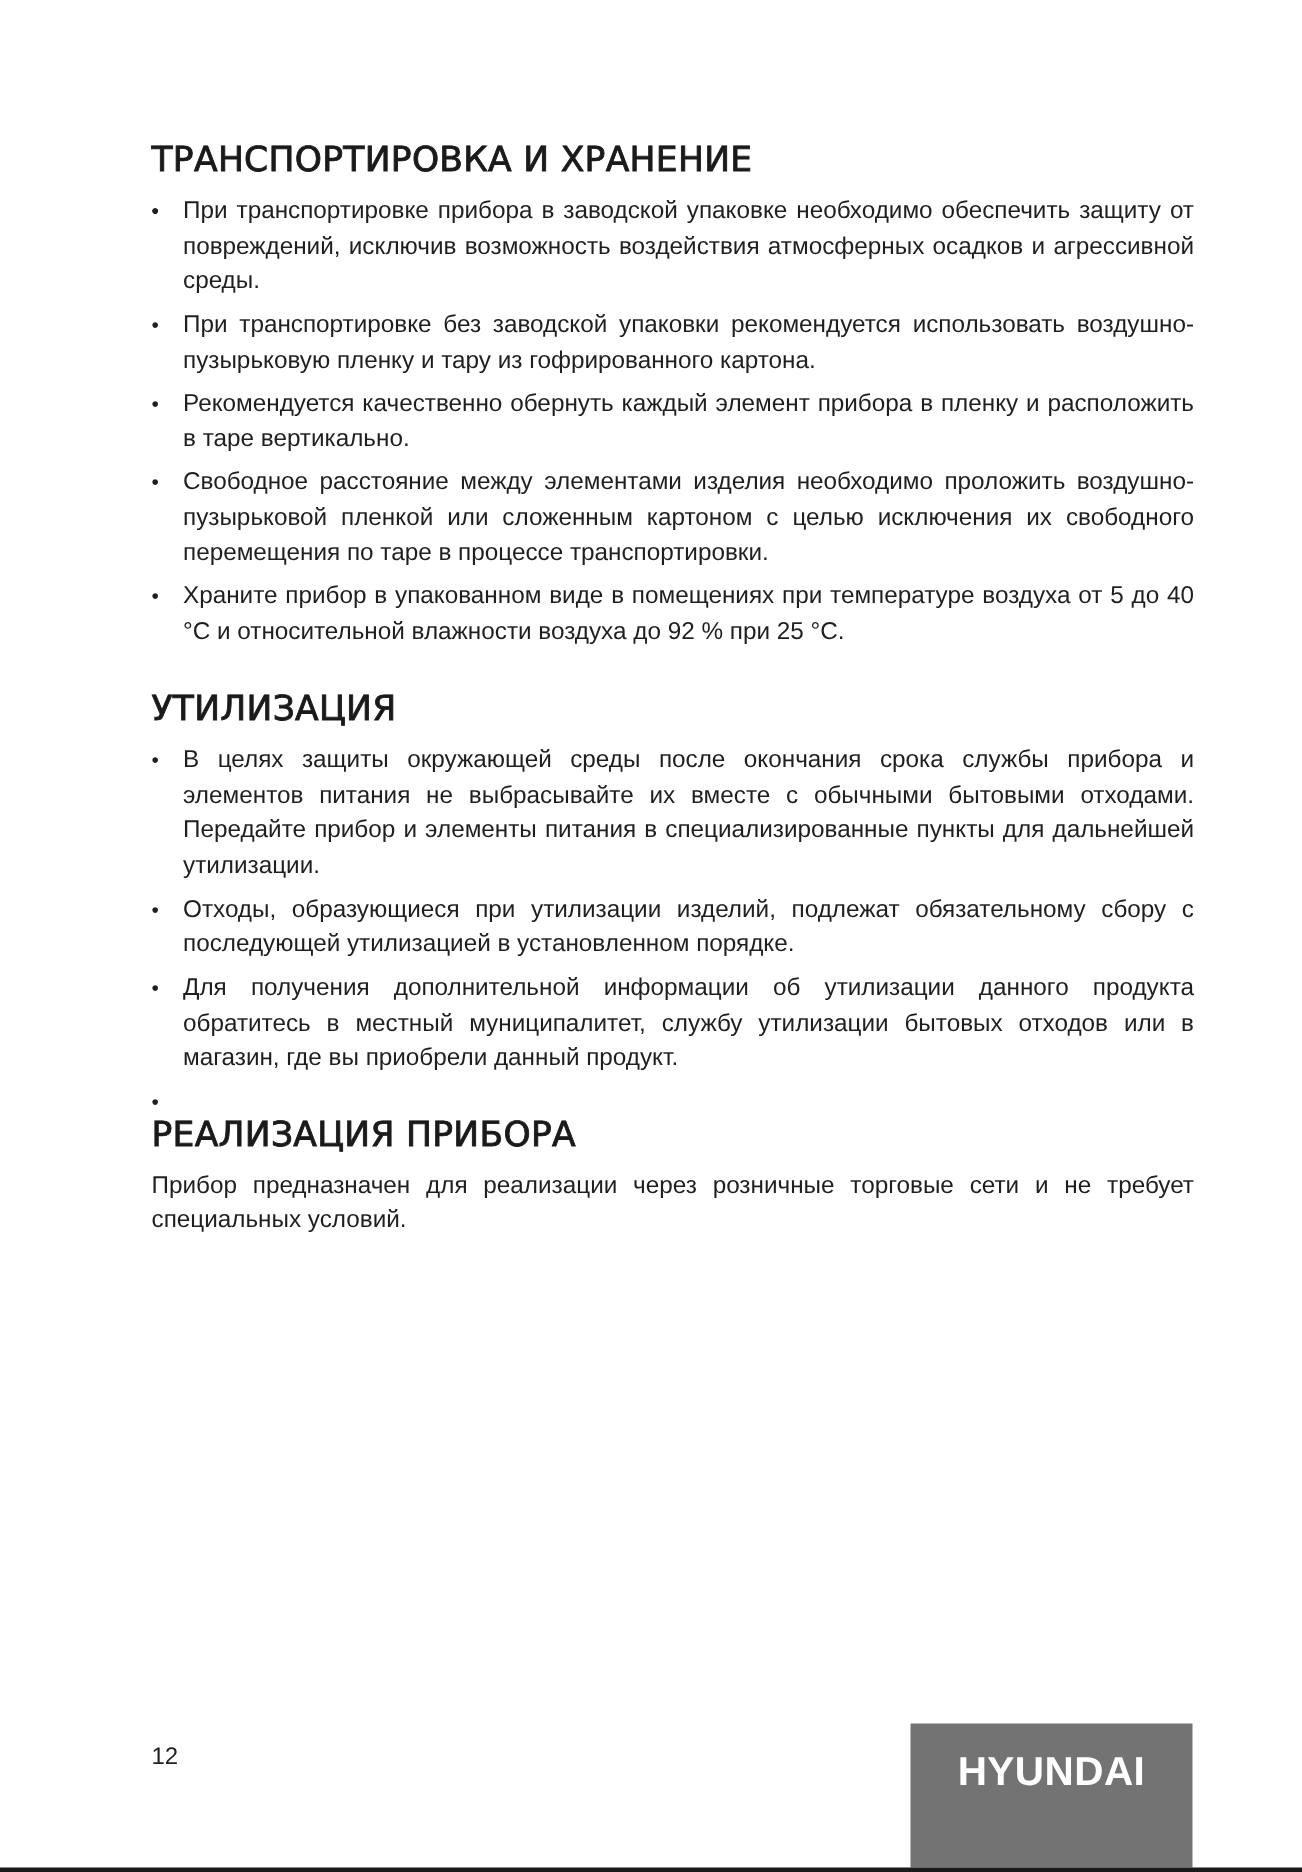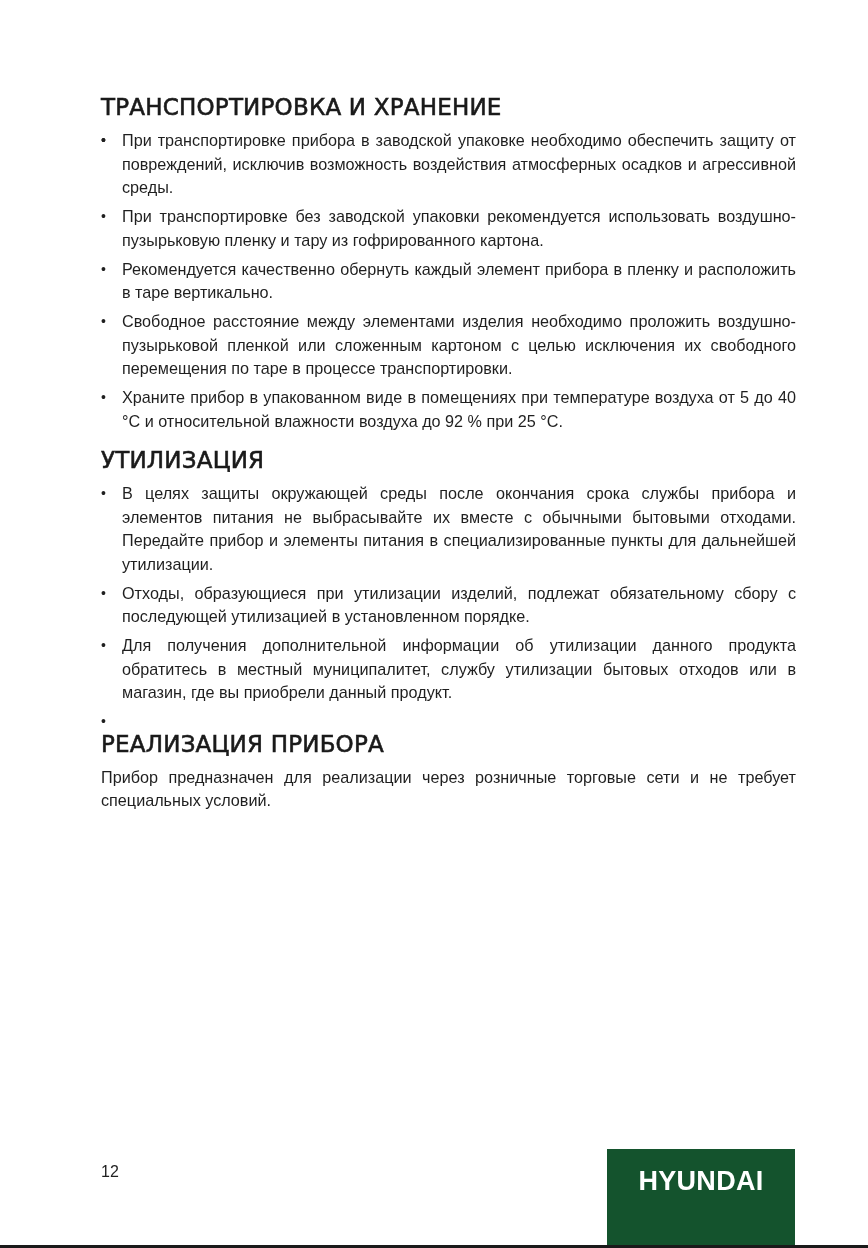--- a/index.html
+++ b/index.html
@@ -53,21 +53,21 @@
   }
   ul.bullets li .bullet {
     position: absolute;
     left: 0;
     top: 0;
     width: 12px;
     font-size: 14px;
     color: #1f1f1f;
   }
   .section { margin-bottom: 0; }
-  .section-2 { margin-top: 12px; }
+  .section-2 { margin-top: 25px; }
   .section-3 { margin-top: 24px; }
   p.plain {
     margin: 7px 0 0 0;
     font-size: 16.2px;
     line-height: 23.5px;
     text-align: justify;
     text-align-last: left;
   }
   .page-number {
     position: absolute;
@@ -136,18 +136,18 @@
 
     <div class="section section-3">
       <h2 class="section-title">РЕАЛИЗАЦИЯ ПРИБОРА</h2>
       <p class="plain">Прибор предназначен для реализации через розничные торговые сети и не требует специальных условий.</p>
     </div>
 
   </div>
 
   <div class="page-number">12</div>
 
-  <div class="logo-box" style="background: #14532d;">
+  <div class="logo-box" style="background: #737373;">
     <div class="logo-text" style="color: rgb(255, 255, 255);">HYUNDAI</div>
   </div>
 
   <div class="bottom-rule"></div>
 </div>
 
 </body></html>

